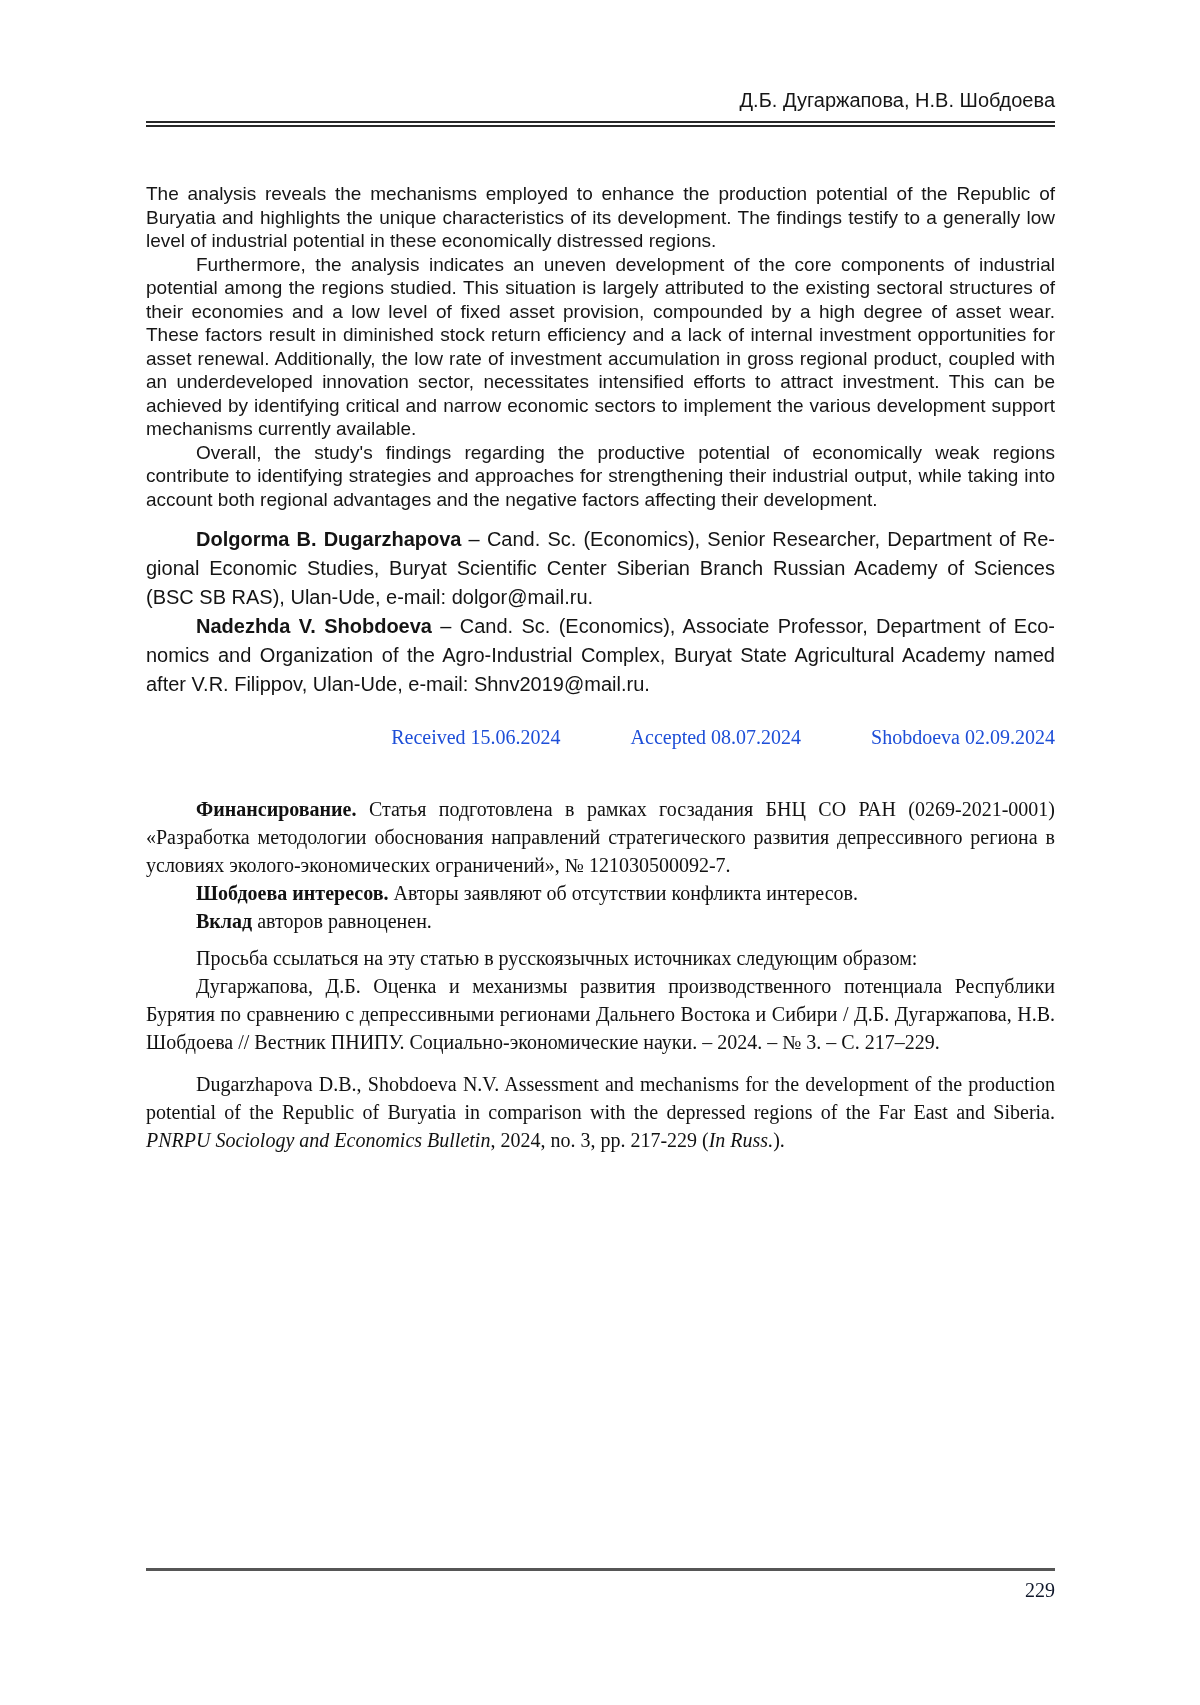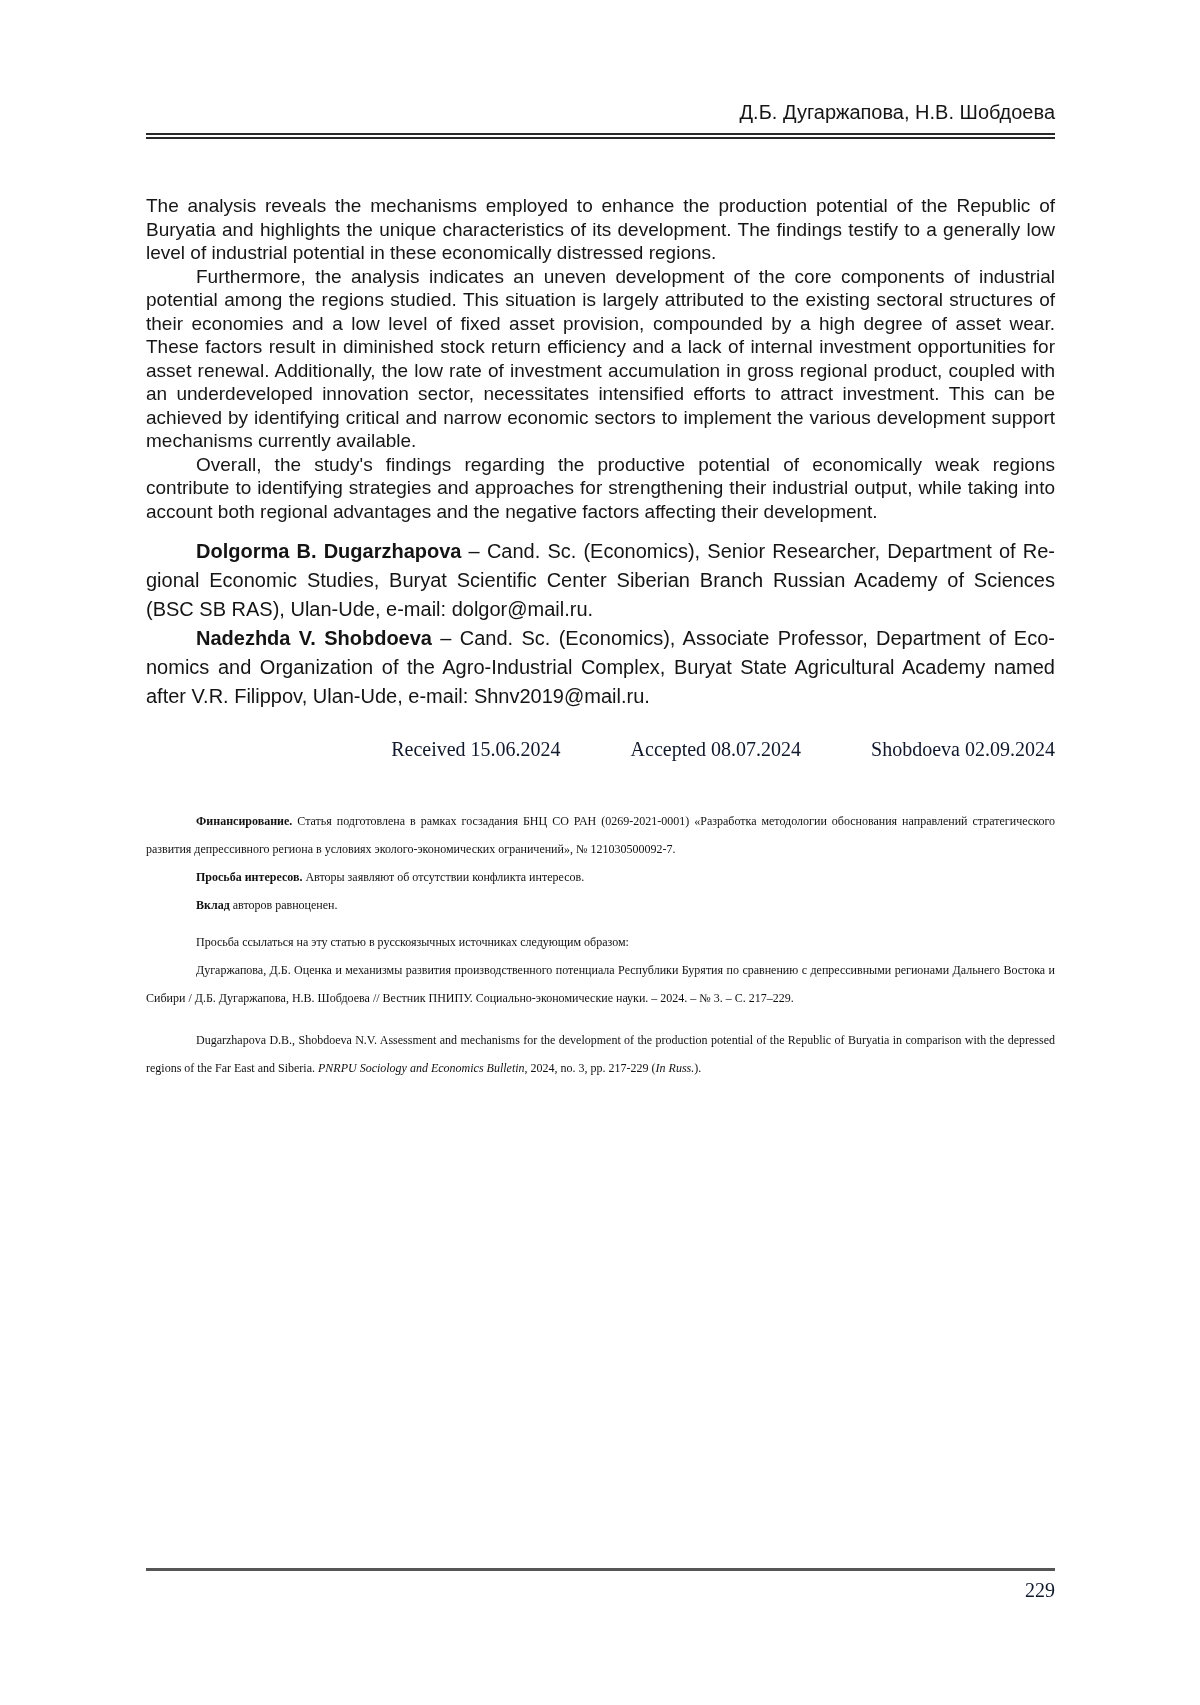--- a/index.html
+++ b/index.html
@@ -5,21 +5,21 @@
   html, body { margin: 0; padding: 0; }
   body {
     width: 1200px; height: 1705px;
     background: #ffffff;
     color: #1b1b1b;
     font-family: "Liberation Sans", sans-serif;
     overflow: hidden;
     position: relative;
   }
   .page { position: absolute; inset: 0; }
-  .content { position: absolute; left: 146px; top: 16px; width: 909px; }
+  .content { position: absolute; left: 146px; top: 4px; width: 909px; }
 
   .running-head {
     margin-top: 84px;
     text-align: right;
     font-size: 20px;
     line-height: 24px;
     color: #161616;
   }
   .rule-double {
     margin-top: 9px;
@@ -52,29 +52,29 @@
   }
 
   .dates {
     margin-top: 24px;
     display: flex;
     justify-content: flex-end;
     gap: 70px;
     font-family: "Liberation Serif", serif;
     font-size: 20px;
     line-height: 28px;
-    color: #0f172a;
+    color: #1d4ed8;
   }
 
   .notes   { margin-top: 44px; }
   .cite-ru { margin-top: 9px; }
   .cite-en { margin-top: 14px; }
   .notes, .cite-ru, .cite-en {
     font-family: "Liberation Serif", serif;
-    font-size: 12px;
+    font-size: 20px;
     line-height: 28px;
     text-align: justify;
     hyphens: manual;
     -webkit-hyphens: manual;
     color: #111111;
   }
 
   .b { font-weight: 700; }
   .i { font-style: italic; }
 
@@ -117,21 +117,21 @@
     </section>
 
     <div class="dates">
       <span><span>Received</span> <span>15.06.2024</span></span>
       <span><span>Accepted</span> <span>08.07.2024</span></span>
       <span><span>Shobdoeva</span> <span>02.09.2024</span></span>
     </div>
 
     <section class="notes">
       <p class="indent"><span class="b">Финансирование.</span><span> Статья подготовлена в рамках госзадания БНЦ СО РАН (0269-2021-0001) «Разработка методологии обоснования направлений стратегического развития депрес­сивного региона в условиях эколого-экономических ограничений», № 121030500092-7.</span></p>
-      <p class="indent"><span class="b">Просьба интересов.</span><span> Авторы заявляют об отсутствии конфликта интересов.</span></p>
+      <p class="indent"><span class="b">Шобдоева интересов.</span><span> Авторы заявляют об отсутствии конфликта интересов.</span></p>
       <p class="indent"><span class="b">Вклад</span><span> авторов равноценен.</span></p>
     </section>
 
     <section class="cite-ru">
       <p class="indent"><span>Просьба ссылаться на эту статью в русскоязычных источниках следующим образом:</span></p>
       <p class="indent"><span>Дугаржапова, Д.Б. Оценка и механизмы развития производственного потенциала Республики Бурятия по сравнению с депрессивными регионами Дальнего Востока и Сиби­ри / Д.Б. Дугаржапова, Н.В. Шобдоева // Вестник ПНИПУ. Социально-экономические нау­ки. – 2024. – № 3. – С. 217–229.</span></p>
     </section>
 
     <section class="cite-en">
       <p class="indent"><span>Dugarzhapova D.B., Shobdoeva N.V. Assessment and mechanisms for the development of the production potential of the Republic of Buryatia in comparison with the depressed regions of the Far East and Siberia. </span><span class="i">PNRPU Sociology and Economics Bulletin</span><span>, 2024, no. 3, pp. 217-229 (</span><span class="i">In Russ.</span><span>).</span></p>

